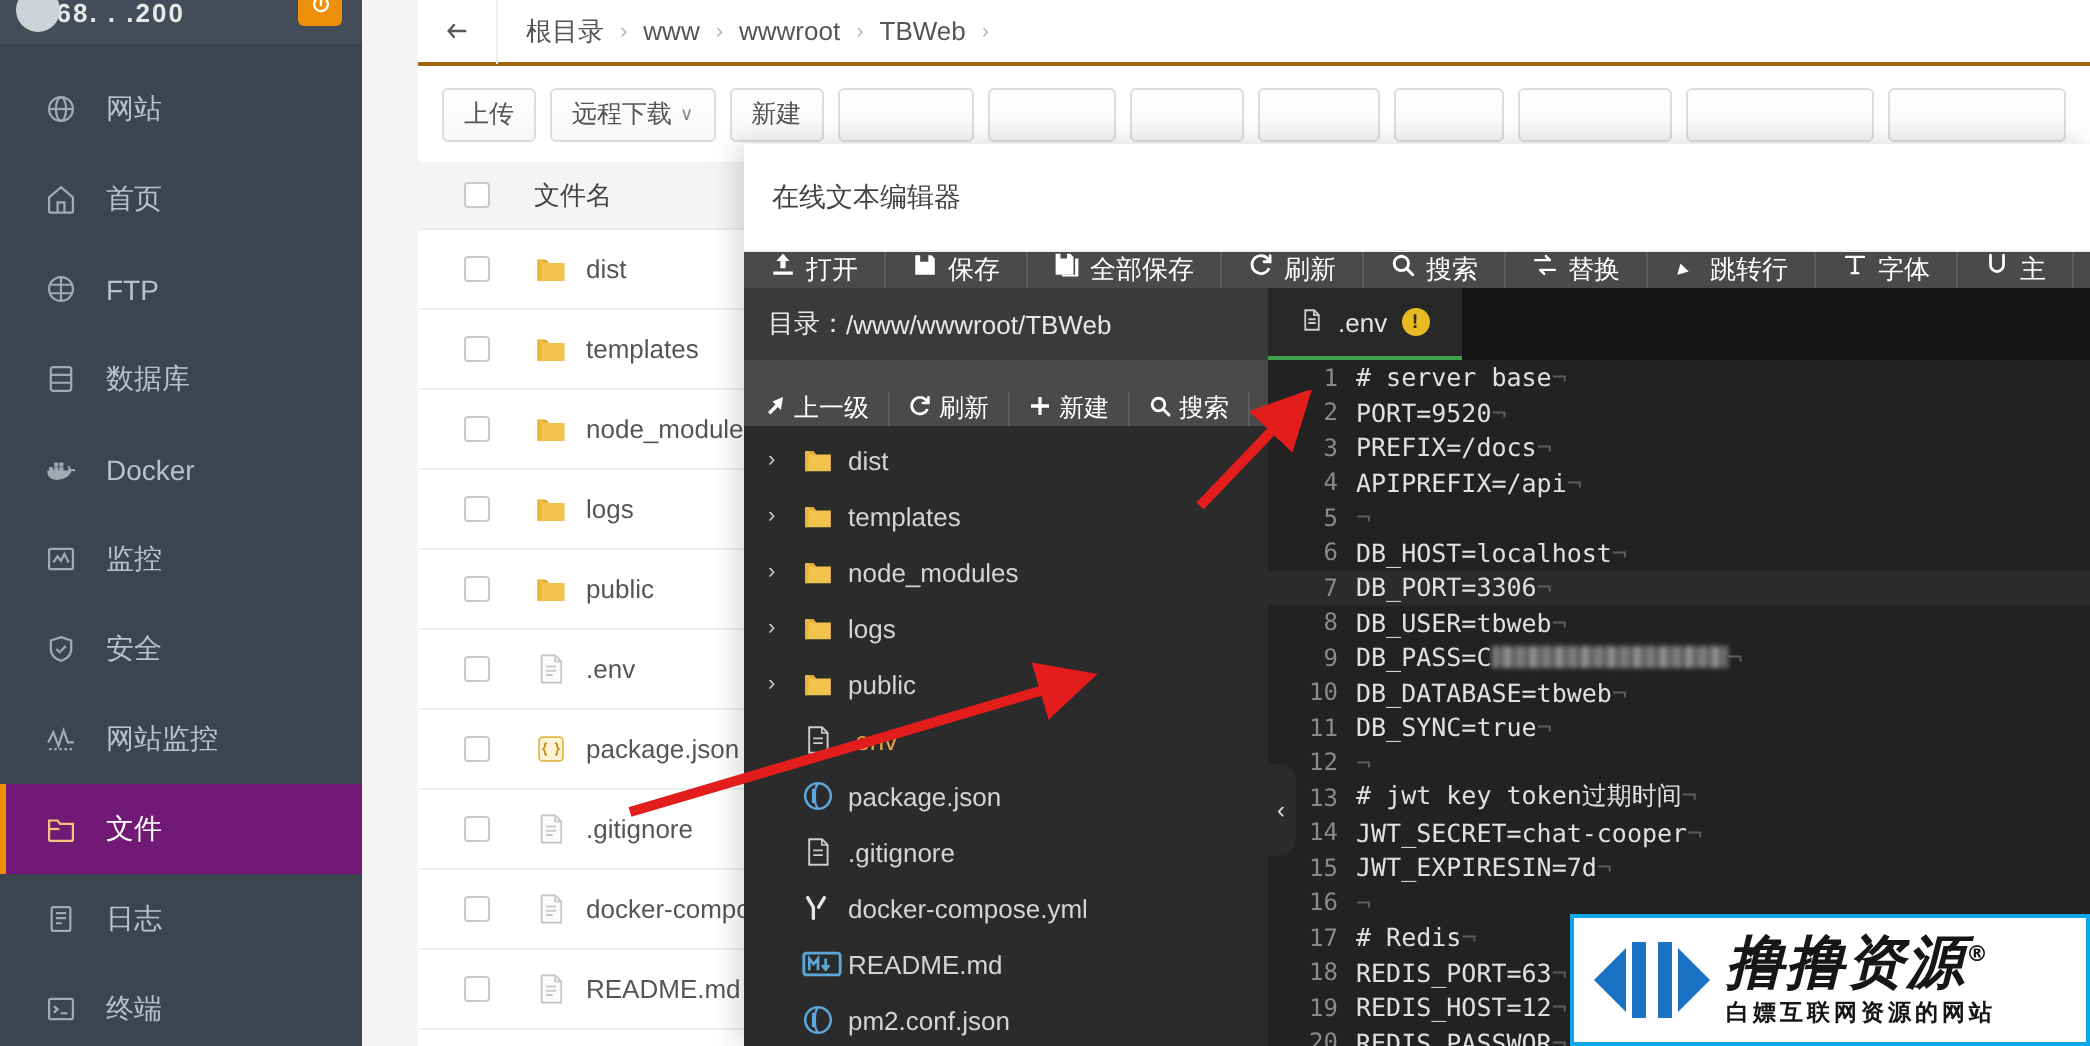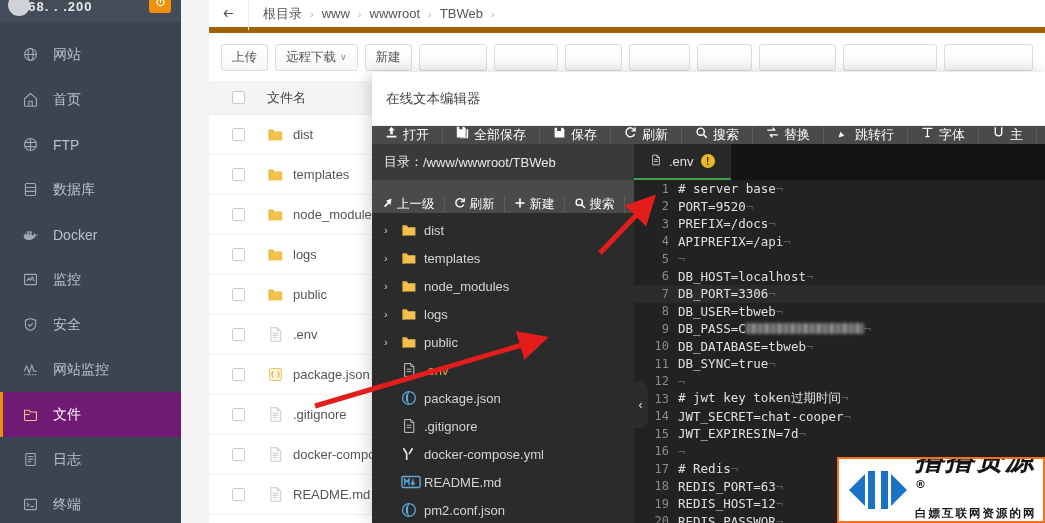--- a/index.html
+++ b/index.html
@@ -67,21 +67,21 @@
   #main {
     position: absolute; left: 181px; top: 0;
     width: 864px; height: 523px;
     background: #f4f4f4;
   }
   #main-inner {
     position: absolute; left: 28px; top: 0; right: 0; bottom: 0;
     background: #ffffff;
   }
   #breadcrumb-bar {
-    height: 33px; border-bottom: 6px solid #a16207;
+    height: 33px; border-bottom: 2px solid #a16207;
     display: flex; align-items: center;
     background: #fff;
   }
   #back-btn {
     width: 40px; height: 33px;
     display: flex; align-items: center; justify-content: center;
     color: #555; font-size: 15px;
     border-right: 1px solid #eee;
     cursor: pointer;
   }
@@ -249,22 +249,22 @@
     background: #2b2b2b;
     border-radius: 0 8px 8px 0;
     display: flex; align-items: center; justify-content: center;
     color: #e0e0e0; font-size: 12px;
     cursor: pointer; z-index: 6;
   }
 
   
   #watermark {
     position: absolute; right: 0; bottom: 0;
-    width: 208px; height: 66px;
-    border: 2px solid #f97316;
+    width: 260px; height: 66px;
+    border: 2px solid #0ea5e9;
     background: #ffffff;
     overflow: hidden; z-index: 20;
     display: flex; align-items: center; gap: 6px;
     padding-left: 8px;
   }
   #watermark .wmk-left { width: 62px; height: 50px; flex: 0 0 62px; }
   #watermark .wmk-right { display: flex; flex-direction: column; justify-content: center; }
   #watermark .wmk-main {
     font-size: 29px; font-weight: bold; color: #161616;
     letter-spacing: 1px; line-height: 1.05;
@@ -649,33 +649,33 @@
         <span>
           <svg viewBox="0 0 16 16" width="13" height="13" fill="#fff">
               <path d="M8 1L4 5.5h2.4V10h3.2V5.5H12zM2 12h12v2H2z"></path>
             </svg>
         </span>
         <span>打开</span>
       </div>
       <div class="ed-tb-btn">
         <span>
           <svg viewBox="0 0 16 16" width="13" height="13" fill="#fff">
+              <path d="M2 2h10l2 2v10H2zm3 0v4h5V2zM4 9h8v5H4z"></path>
+            </svg>
+        </span>
+        <span>保存</span>
+      </div>
+      <div class="ed-tb-btn">
+        <span>
+          <svg viewBox="0 0 16 16" width="13" height="13" fill="#fff">
               <path d="M1 1h9l2 2v11H1zm3 0v3h4V1z"></path>
               <path d="M13 4h2v11H5v-1h8z"></path>
             </svg>
         </span>
         <span>全部保存</span>
-      </div>
-      <div class="ed-tb-btn">
-        <span>
-          <svg viewBox="0 0 16 16" width="13" height="13" fill="#fff">
-              <path d="M2 2h10l2 2v10H2zm3 0v4h5V2zM4 9h8v5H4z"></path>
-            </svg>
-        </span>
-        <span>保存</span>
       </div>
       <div class="ed-tb-btn">
         <span>
           <svg viewBox="0 0 16 16" width="13" height="13" fill="none" stroke="#fff" stroke-width="1.7">
             <path d="M13.2 6A5.5 5.5 0 1 0 13 10"></path>
               <path d="M13.6 2.3V6h-3.7" stroke-linecap="round"></path>
           </svg>
         </span>
         <span>刷新</span>
       </div>

